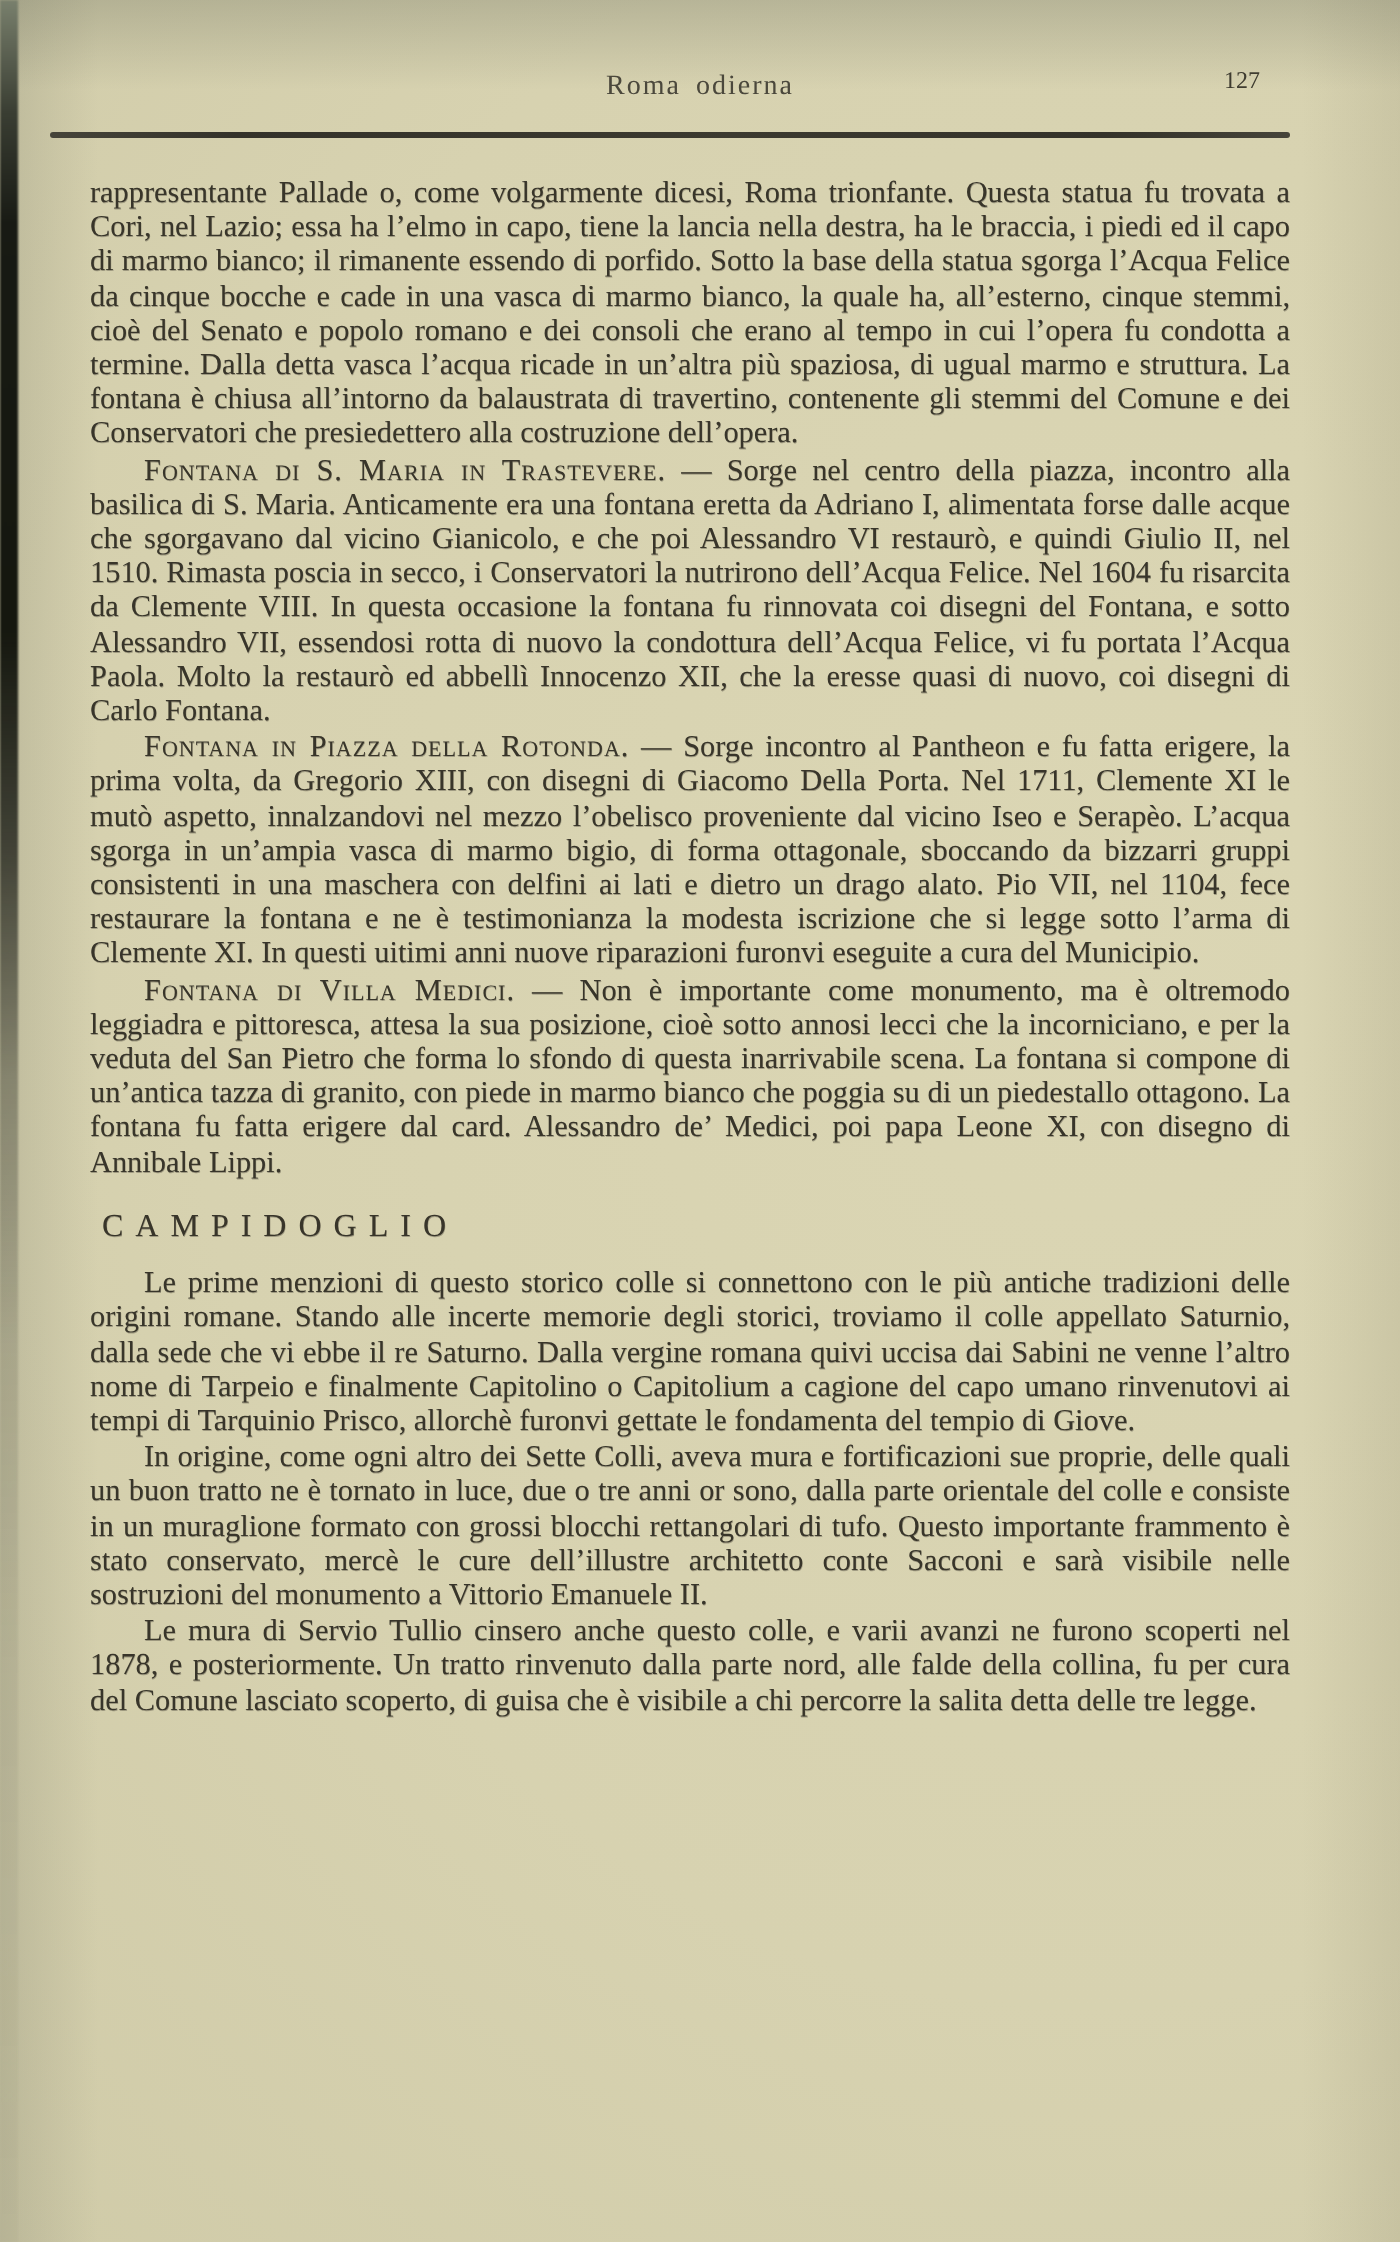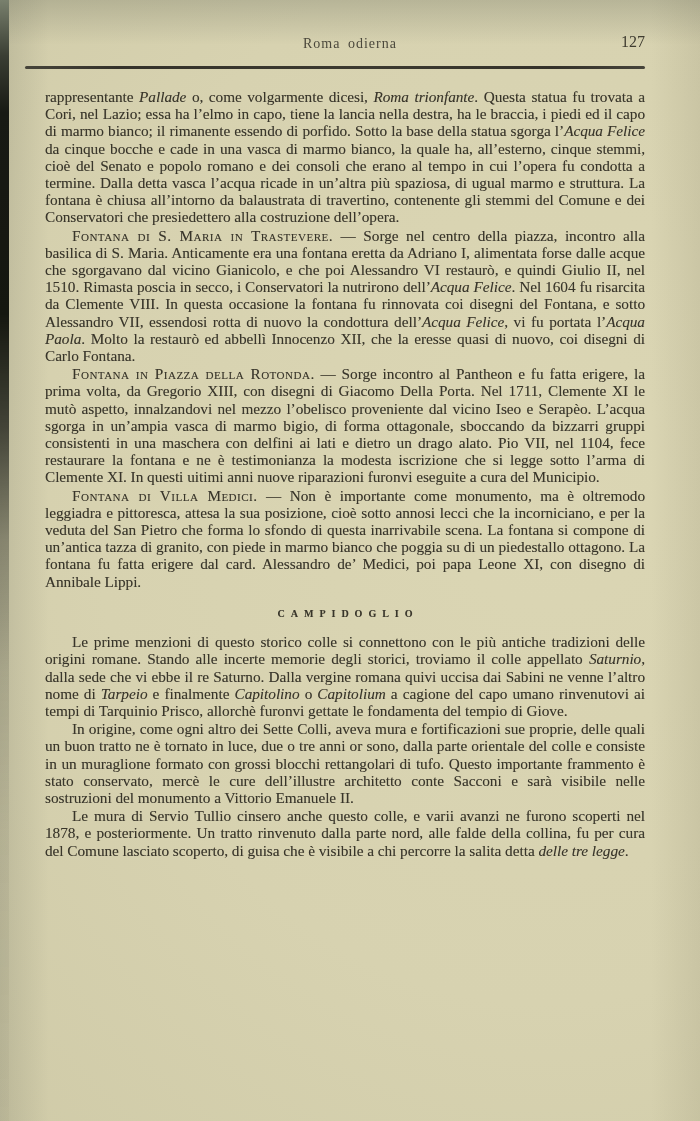--- a/index.html
+++ b/index.html
@@ -36,22 +36,22 @@
     top: 36px; left: 0;
     width: 100%;
     text-align: center;
     font-size: 14px;
     letter-spacing: 1px;
     word-spacing: 3px;
     color: #4b483c;
   }
   .page-number {
     position: absolute;
-    top: 33px; right: 55px;
-    font-size: 16px;
+    top: 33px; right: 70px;
+    font-size: 12px;
     color: #3f3c30;
   }
   .header-rule {
     position: absolute;
     top: 66px; left: 25px;
     width: 620px; height: 3px;
     background: linear-gradient(to right, #46443a, #34322a 15%, #3c3a30 55%, #34322a 85%, #46443a);
     border-radius: 2px;
   }
   .text-column {
@@ -59,26 +59,25 @@
     top: 88px; left: 45px;
     width: 600px;
     text-align: justify;
     font-size: 15.2px;
     line-height: 17.2px;
     color: #38352a;
     text-shadow: 0.25px 0.25px 0 rgba(56,53,42,0.35);
   }
   .para { margin: 0 0 1px 0; }
   .para.indent { text-indent: 27px; }
-  .it { font-style: italic; }
+  .it { }
   .sc { font-variant: small-caps; letter-spacing: 0.5px; }
   .section-heading {
-    text-align: center;
-    font-weight: bold;
-    font-size: 10px;
+    font-weight: normal;
+    font-size: 16px;
     letter-spacing: 6px;
     text-indent: 6px;
     color: #38352a;
     margin: 15px 0 11px 0;
   }
 </style>
 </head>
 <body>
 
 <div class="page">

